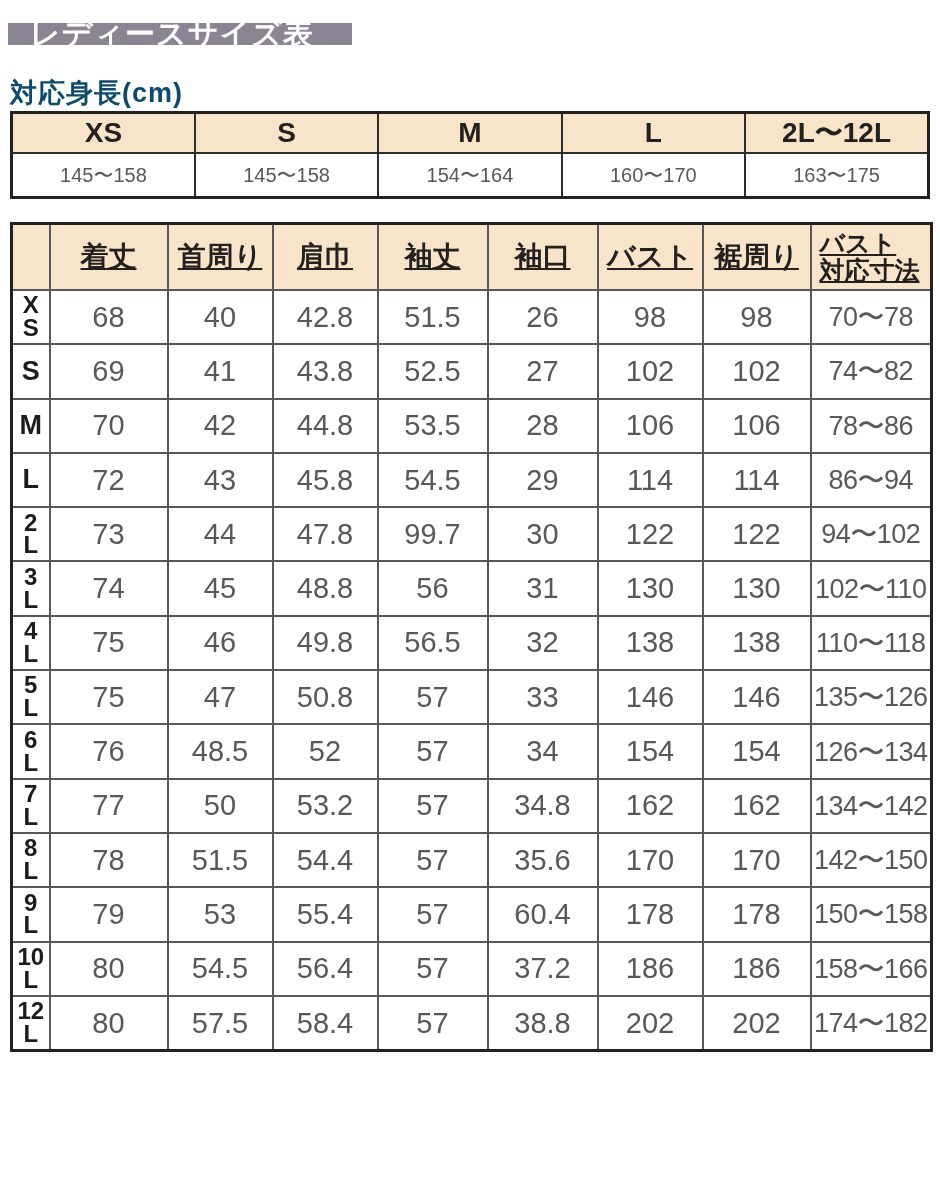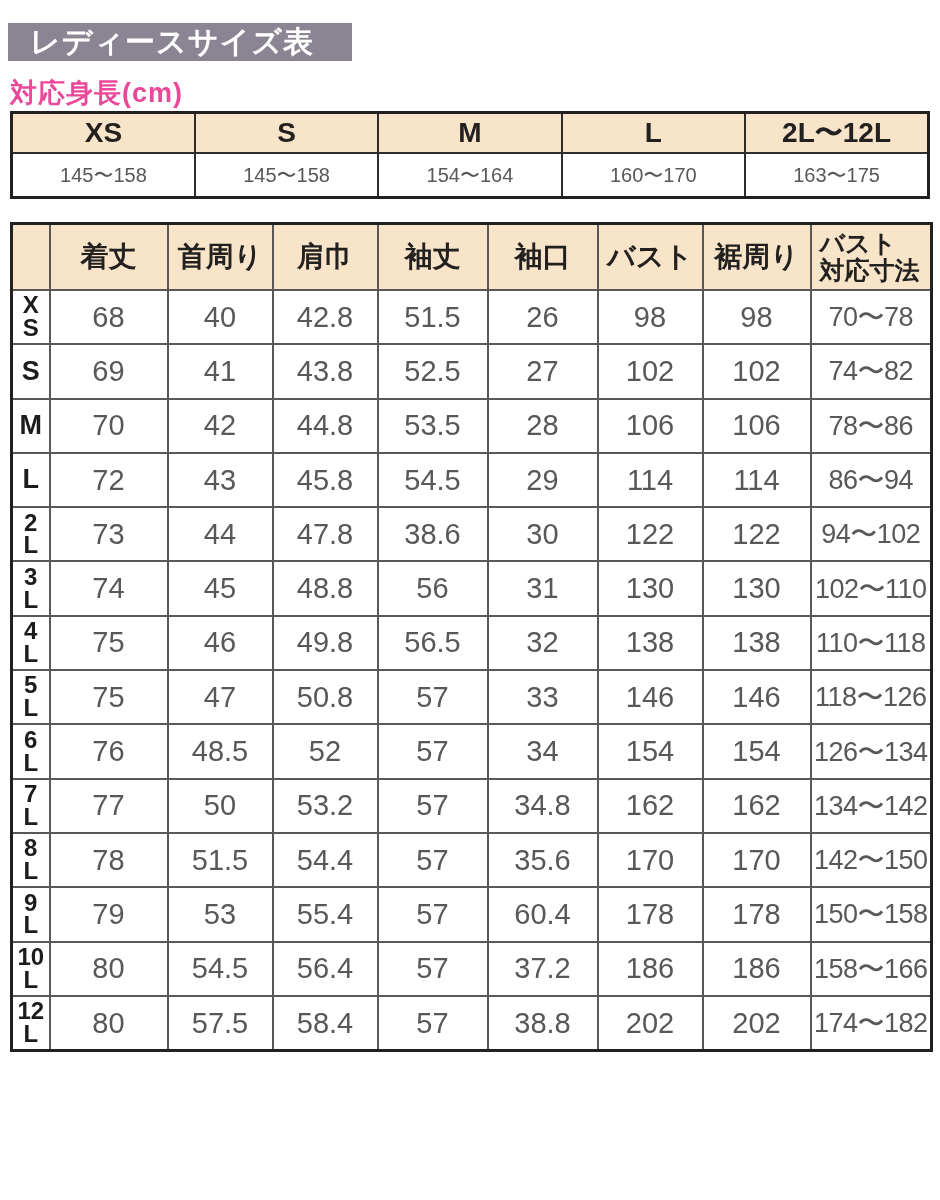--- a/index.html
+++ b/index.html
@@ -16,40 +16,40 @@
     width: 940px;
     height: 1200px;
     background: #ffffff;
   }
   
   .title-bar {
     position: absolute;
     left: 8px;
     top: 23px;
     width: 344px;
-    height: 38px;
+    height: 22px;
     background: #8b8493;
     color: #ffffff;
     font-size: 30px;
     font-weight: bold;
     display: flex;
     align-items: center;
     padding-left: 22px;
     box-sizing: border-box;
     letter-spacing: 1px;
     white-space: nowrap;
   }
   
   .subtitle {
     position: absolute;
     left: 10px;
     top: 75px;
     font-size: 27px;
     font-weight: bold;
-    color: #ec4899;
+    color: #0c4a6e;
     letter-spacing: 1px;
   }
   
   table { border-collapse: collapse; table-layout: fixed; }
   .height-table {
     position: absolute;
     left: 10px;
     top: 111px;
     width: 920px;
     border: 3px solid #232020;
@@ -87,20 +87,21 @@
     text-align: center;
     vertical-align: middle;
     padding: 0;
   }
   .size-table thead th {
     background: #f8e5c9;
     height: 64px;
     font-size: 28px;
     font-weight: bold;
     color: #232020;
+    text-decoration: underline;
   }
   .size-table thead th.two-line {
     font-size: 25px;
     text-align: left;
     padding-left: 8px;
     white-space: pre-line;
     line-height: 1.1;
   }
   .size-table tbody td {
     background: #ffffff;
@@ -227,21 +228,21 @@
           <td>114</td>
           <td>114</td>
           <td class="range">86〜94</td>
         </tr>
         <tr>
           <th class="size-label stacked">2
 L</th>
           <td>73</td>
           <td>44</td>
           <td>47.8</td>
-          <td>38.6</td>
+          <td>99.7</td>
           <td>30</td>
           <td>122</td>
           <td>122</td>
           <td class="range">94〜102</td>
         </tr>
         <tr>
           <th class="size-label stacked">3
 L</th>
           <td>74</td>
           <td>45</td>
@@ -267,21 +268,21 @@
         <tr>
           <th class="size-label stacked">5
 L</th>
           <td>75</td>
           <td>47</td>
           <td>50.8</td>
           <td>57</td>
           <td>33</td>
           <td>146</td>
           <td>146</td>
-          <td class="range">118〜126</td>
+          <td class="range">135〜126</td>
         </tr>
         <tr>
           <th class="size-label stacked">6
 L</th>
           <td>76</td>
           <td>48.5</td>
           <td>52</td>
           <td>57</td>
           <td>34</td>
           <td>154</td>

